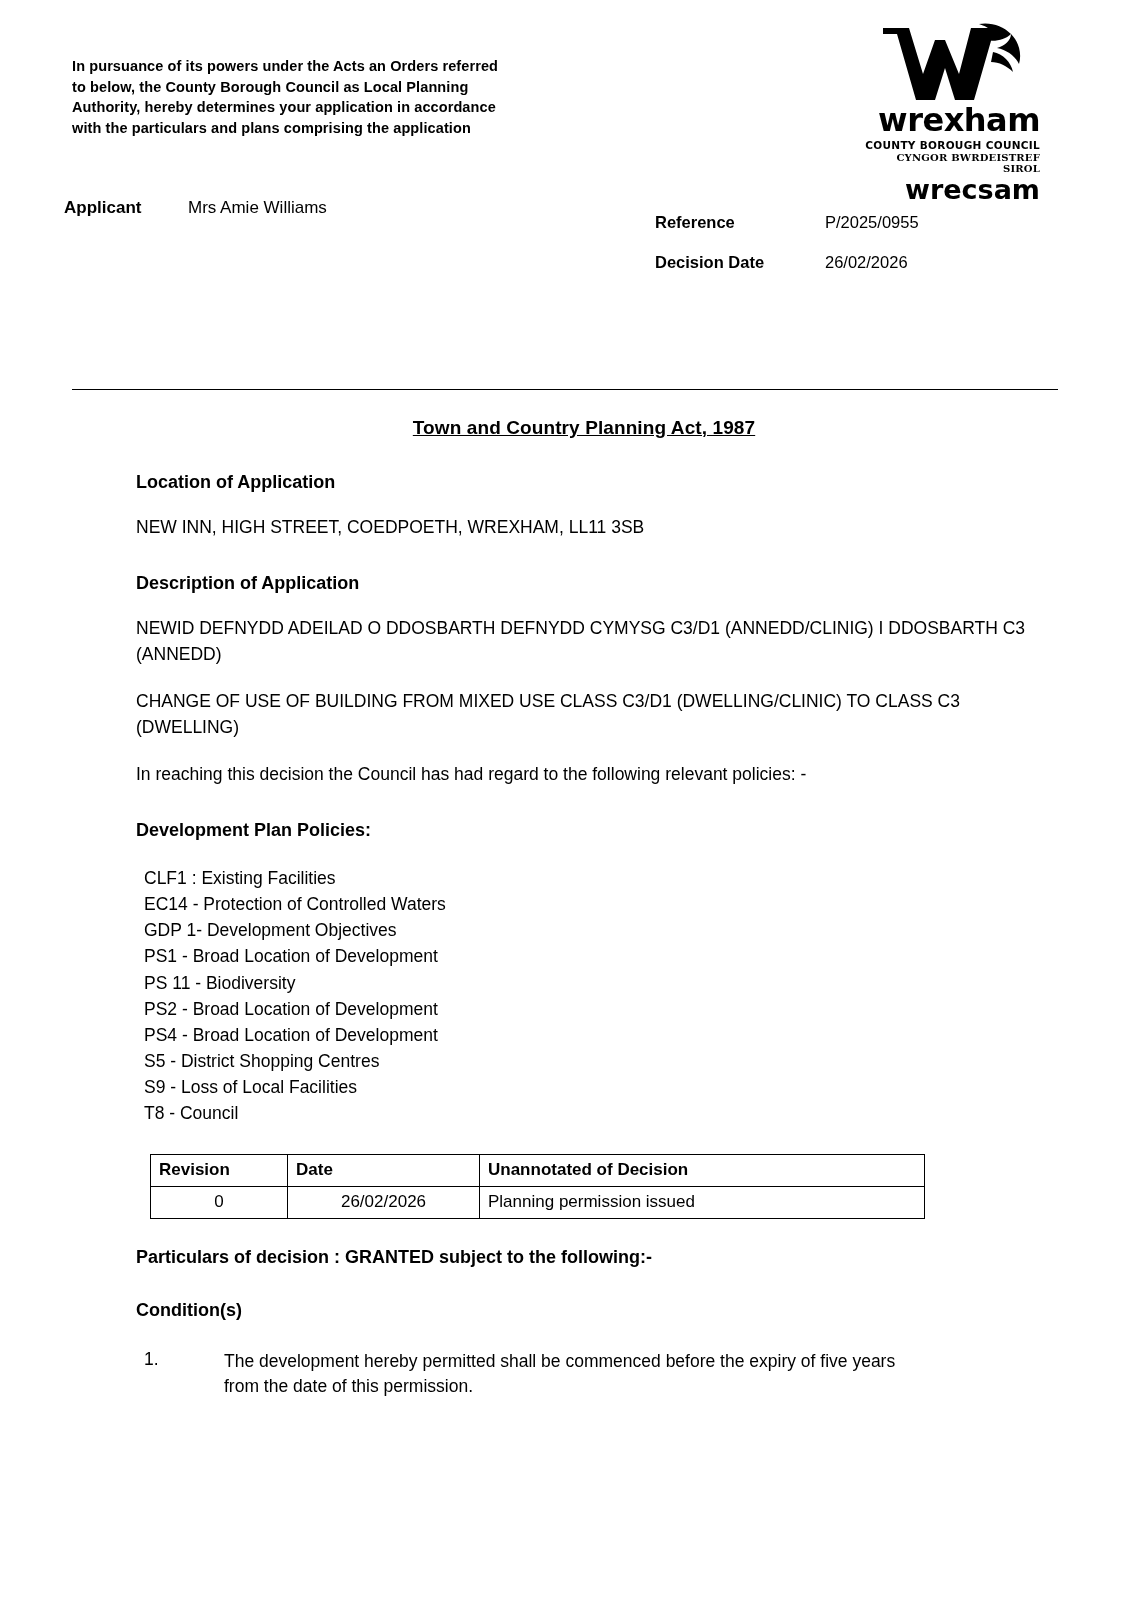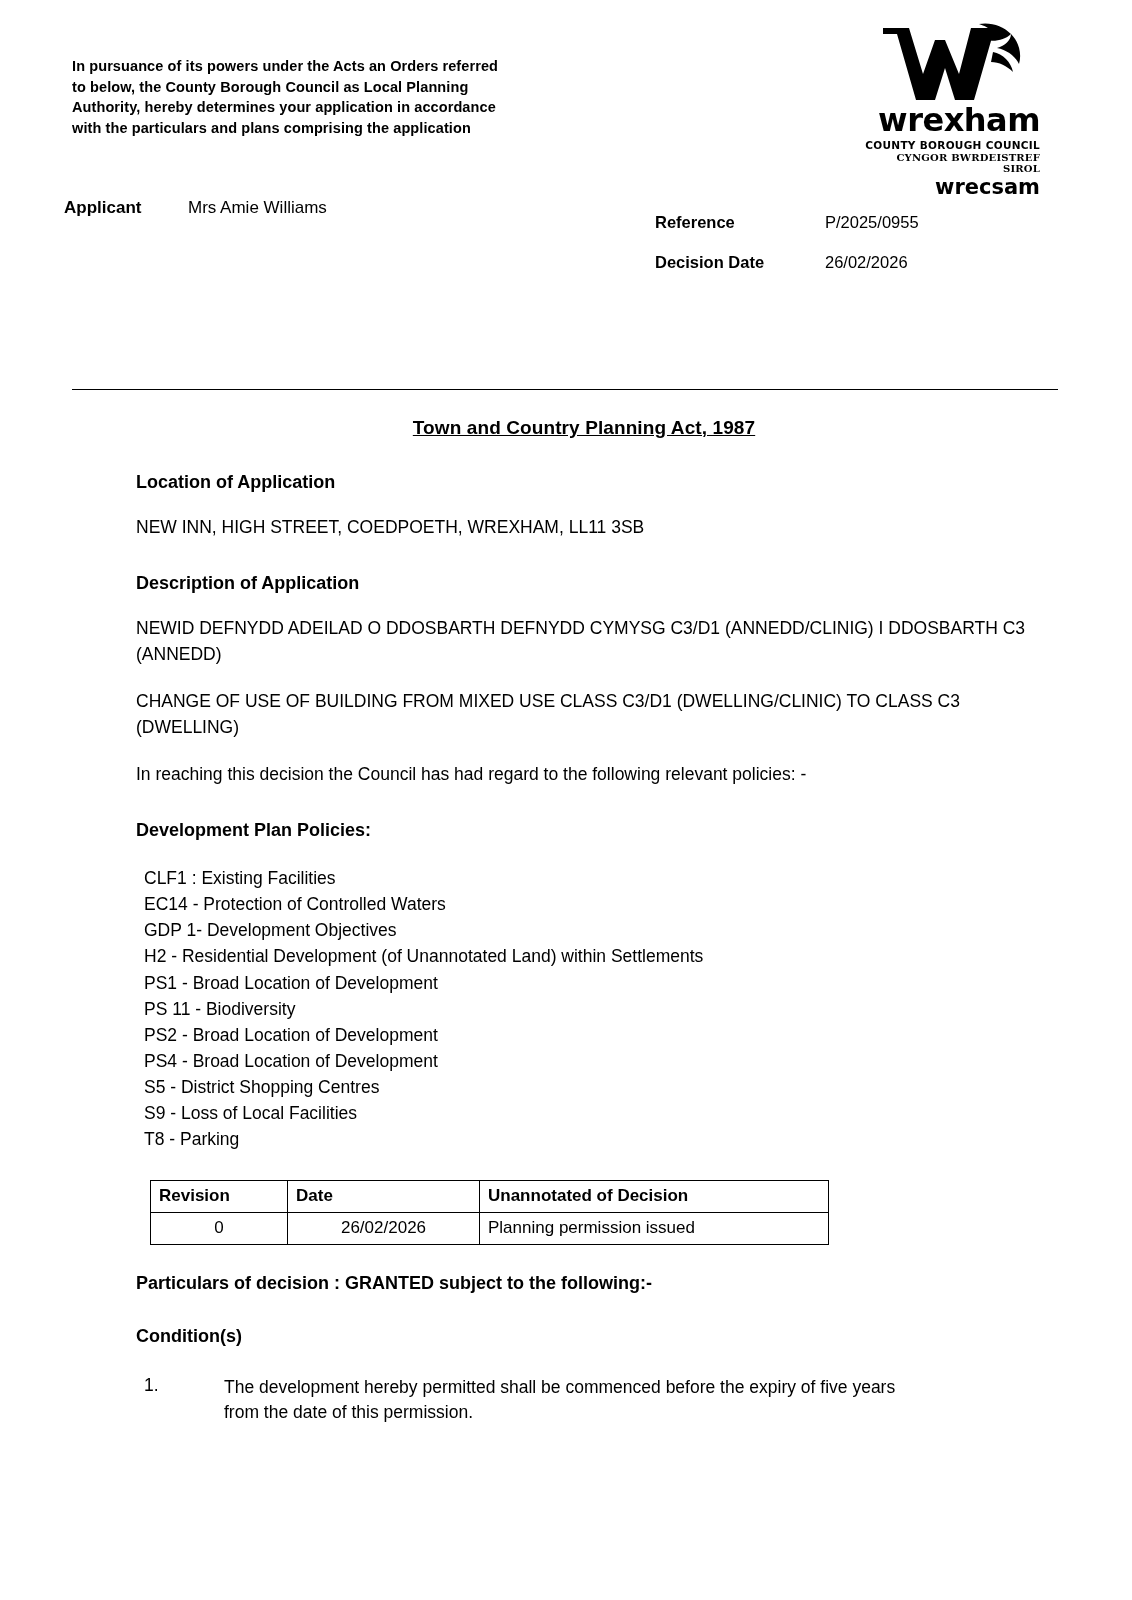--- a/index.html
+++ b/index.html
@@ -65,21 +65,21 @@
   }
   .logo-sub2 {
     font-family: "DejaVu Serif", serif;
     font-size: 10px;
     font-weight: bold;
     letter-spacing: 0.2px;
     margin-top: 1px;
   }
   .logo-wrecsam {
     font-family: "DejaVu Sans", sans-serif;
-    font-size: 21px;
+    font-size: 27px;
     font-weight: bold;
     letter-spacing: 0px;
     line-height: 1.05;
     margin-top: 2px;
   }
 
   
   .applicant-row {
     position: absolute;
     top: 198px;
@@ -157,21 +157,21 @@
   .policy-item {
     font-size: 17.5px;
     line-height: 1.49;
   }
 
   
   .rev-table {
     margin-top: 28px;
     margin-left: 14px;
     border-collapse: collapse;
-    width: 679px;
+    width: 775px;
   }
   .rev-table th, .rev-table td {
     border: 1.4px solid #000;
     font-size: 17px;
     padding: 2px 8px;
     height: 27px;
   }
   .rev-table th {
     font-weight: bold;
     text-align: left;
@@ -258,28 +258,27 @@
     <div class="para">CHANGE OF USE OF BUILDING FROM MIXED USE CLASS C3/D1 (DWELLING/CLINIC) TO CLASS C3 (DWELLING)</div>
 
     <div class="para">In reaching this decision the Council has had regard to the following relevant policies: -</div>
 
     <div class="h-bold">Development Plan Policies:</div>
 
     <div class="policy-list">
       <div class="policy-item">CLF1 : Existing Facilities</div>
       <div class="policy-item">EC14 - Protection of Controlled Waters</div>
       <div class="policy-item">GDP 1- Development Objectives</div>
-      <div class="policy-item">H2 - Residential Development (of Unannotated Land) within Settlements</div>
       <div class="policy-item">PS1 - Broad Location of Development</div>
       <div class="policy-item">PS 11 - Biodiversity</div>
       <div class="policy-item">PS2 -  Broad Location of Development</div>
       <div class="policy-item">PS4 - Broad Location of Development</div>
       <div class="policy-item">S5 - District Shopping Centres</div>
       <div class="policy-item">S9 - Loss of Local Facilities</div>
-      <div class="policy-item">T8 - Parking</div>
+      <div class="policy-item">T8 - Council</div>
     </div>
 
     <table class="rev-table">
       <thead>
         <tr>
           <th class="c-rev">Revision</th>
           <th class="c-date">Date</th>
           <th class="c-desc">Unannotated of Decision</th>
         </tr>
       </thead>

